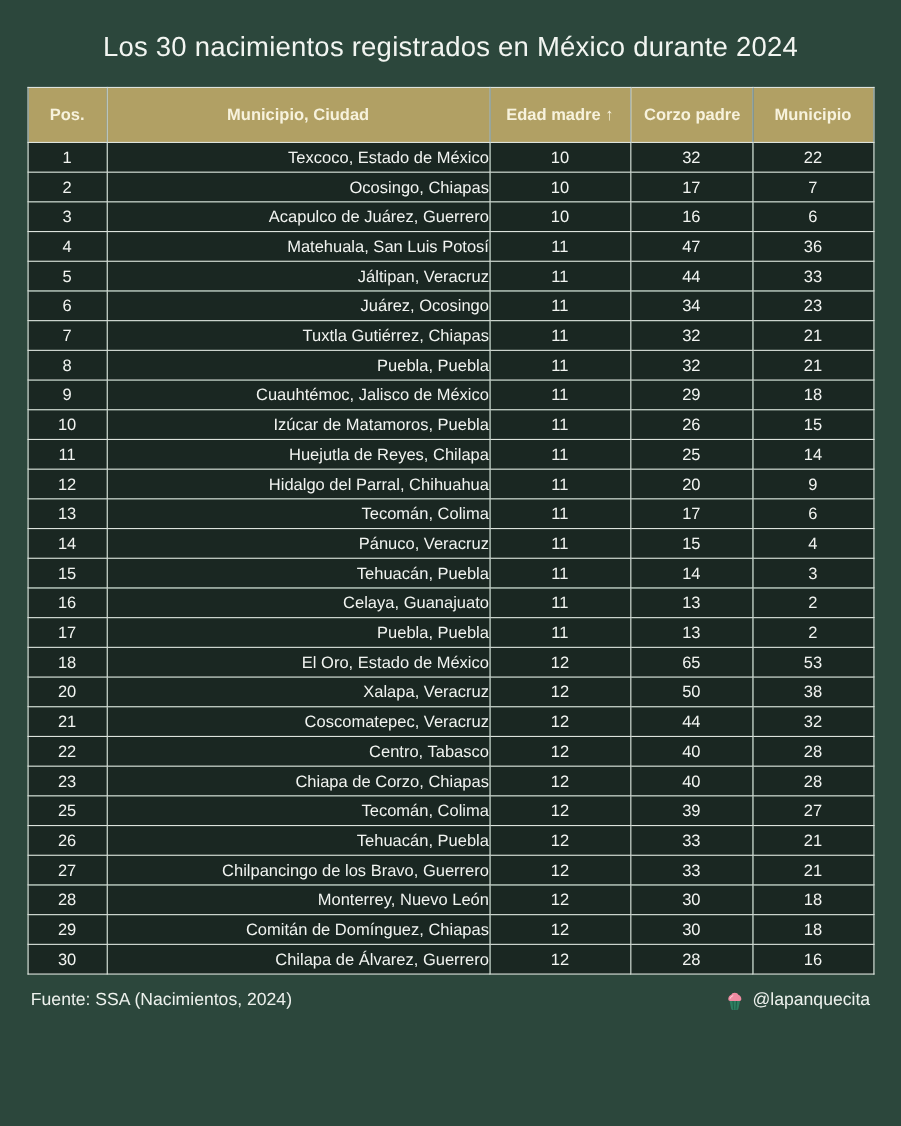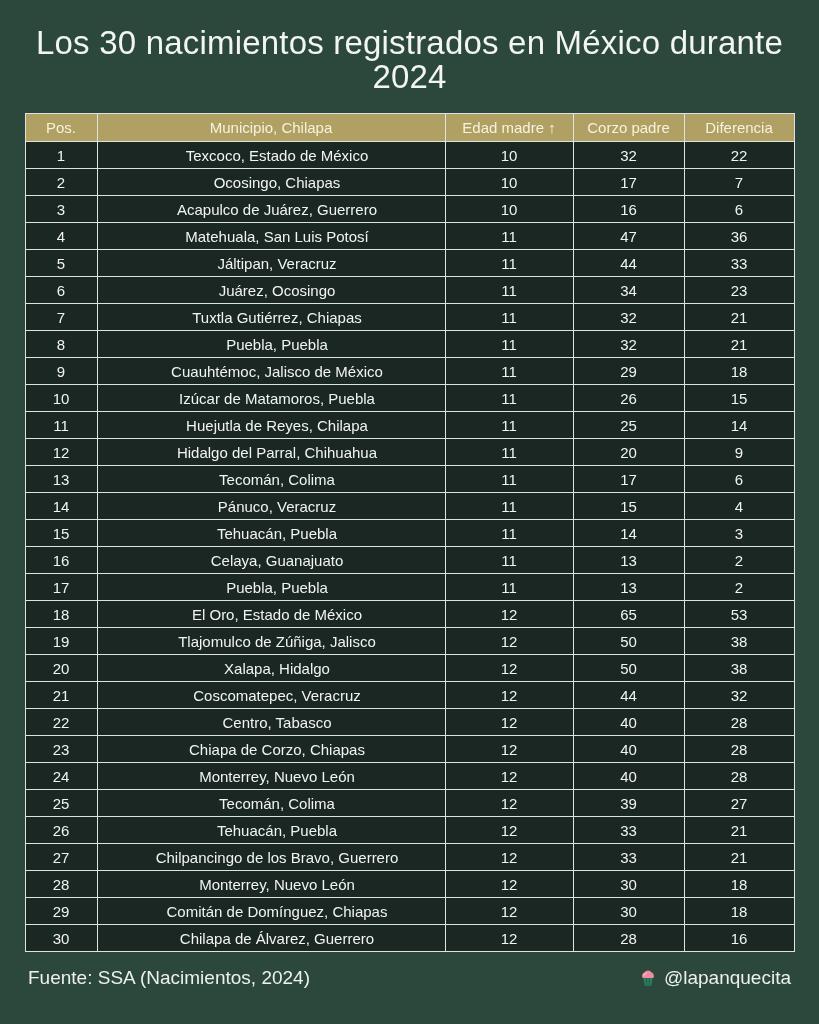--- a/index.html
+++ b/index.html
@@ -17,69 +17,69 @@
   html,body{margin:0;padding:0;}
   body{
     width:819px;height:1024px;overflow:hidden;
     background:var(--page-bg);
     font-family:"Liberation Sans","DejaVu Sans",sans-serif;
   }
   .page-title{
     margin:26px auto 19px;
     text-align:center;
     color:var(--title-text);
-    font-size:33px;
+    font-size:25px;
     font-weight:400;
     line-height:34px;
     letter-spacing:.2px;
   }
   table.births{
     border-collapse:collapse;
     margin:0 auto;
     width:769px;
     table-layout:fixed;
   }
   .births th,.births td{
     border:1.5px solid var(--cell-border);
     font-size:15px;
     overflow:hidden;
     white-space:nowrap;
   }
   .births th{
     background:var(--header-bg);
     color:var(--header-text);
-    font-weight:normal;
+    font-weight:bold;
     height:25px;
     text-align:center;
-    padding:1px;
+    padding:12px;
   }
   .births td{
     background:var(--cell-bg);
     color:var(--cell-text);
     height:26px;
     text-align:center;
     padding:0;
   }
   .births td.municipio{
-    text-align:center;
+    text-align:right;
     padding-left:12px;
   }
   col.c-pos{width:72px;}
   col.c-mun{width:348px;}
   col.c-madre{width:128px;}
   col.c-padre{width:111px;}
   col.c-dif{width:110px;}
   .footer{
     width:763px;
     margin:15px auto 0;
     display:flex;
     justify-content:space-between;
     align-items:center;
     color:var(--footer-text);
-    font-size:19px;
+    font-size:16px;
   }
   .credit{
     display:flex;
     align-items:center;
     gap:7px;
     justify-content:flex-end;
   }
   .cupcake{width:18px;height:18px;display:inline-block;}
 </style>
 </head>
@@ -93,24 +93,24 @@
   <colgroup>
     <col class="c-pos">
       <col class="c-mun">
       <col class="c-madre">
       <col class="c-padre">
       <col class="c-dif">
   </colgroup>
   <thead>
     <tr>
       <th>Pos.</th>
-      <th>Municipio, Chilapa</th>
+      <th>Municipio, Ciudad</th>
       <th>Edad madre ↑</th>
       <th>Corzo padre</th>
-      <th>Diferencia</th>
+      <th>Municipio</th>
     </tr>
   </thead>
   <tbody>
       <tr>
         <td>1</td>
         <td class="municipio">Texcoco, Estado de México</td>
         <td>10</td>
         <td>32</td>
         <td>22</td>
       </tr>
@@ -227,57 +227,43 @@
         <td>2</td>
       </tr>
       <tr>
         <td>18</td>
         <td class="municipio">El Oro, Estado de México</td>
         <td>12</td>
         <td>65</td>
         <td>53</td>
       </tr>
       <tr>
-        <td>19</td>
-        <td class="municipio">Tlajomulco de Zúñiga, Jalisco</td>
+        <td>20</td>
+        <td class="municipio">Xalapa, Veracruz</td>
         <td>12</td>
         <td>50</td>
         <td>38</td>
       </tr>
       <tr>
-        <td>20</td>
-        <td class="municipio">Xalapa, Hidalgo</td>
-        <td>12</td>
-        <td>50</td>
-        <td>38</td>
-      </tr>
-      <tr>
         <td>21</td>
         <td class="municipio">Coscomatepec, Veracruz</td>
         <td>12</td>
         <td>44</td>
         <td>32</td>
       </tr>
       <tr>
         <td>22</td>
         <td class="municipio">Centro, Tabasco</td>
         <td>12</td>
         <td>40</td>
         <td>28</td>
       </tr>
       <tr>
         <td>23</td>
         <td class="municipio">Chiapa de Corzo, Chiapas</td>
-        <td>12</td>
-        <td>40</td>
-        <td>28</td>
-      </tr>
-      <tr>
-        <td>24</td>
-        <td class="municipio">Monterrey, Nuevo León</td>
         <td>12</td>
         <td>40</td>
         <td>28</td>
       </tr>
       <tr>
         <td>25</td>
         <td class="municipio">Tecomán, Colima</td>
         <td>12</td>
         <td>39</td>
         <td>27</td>

